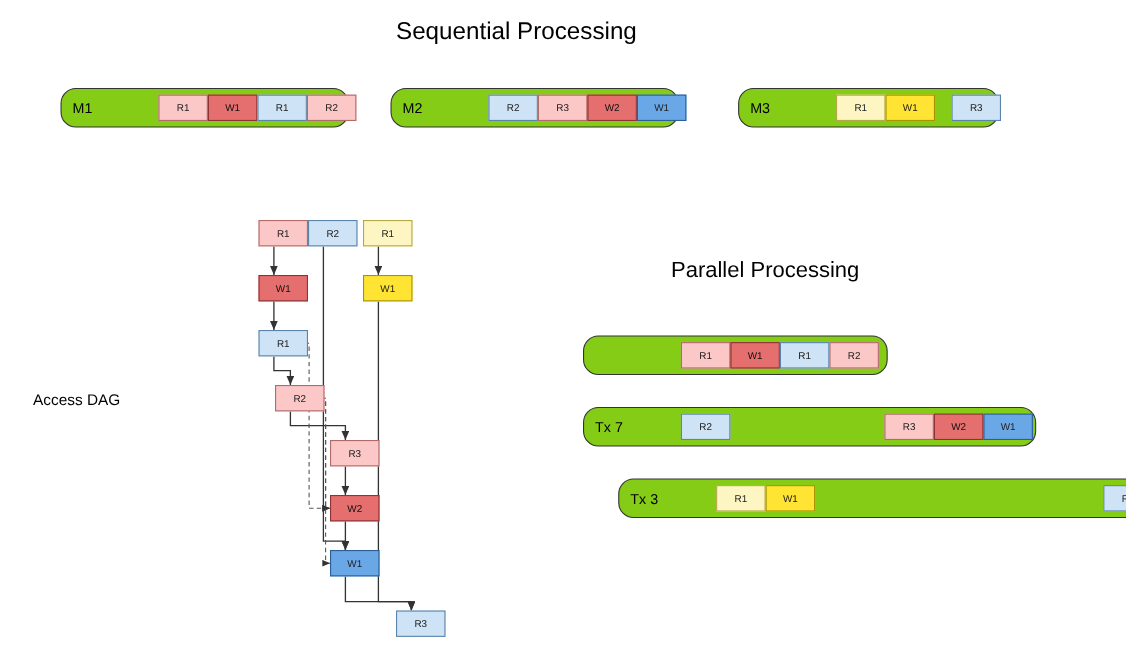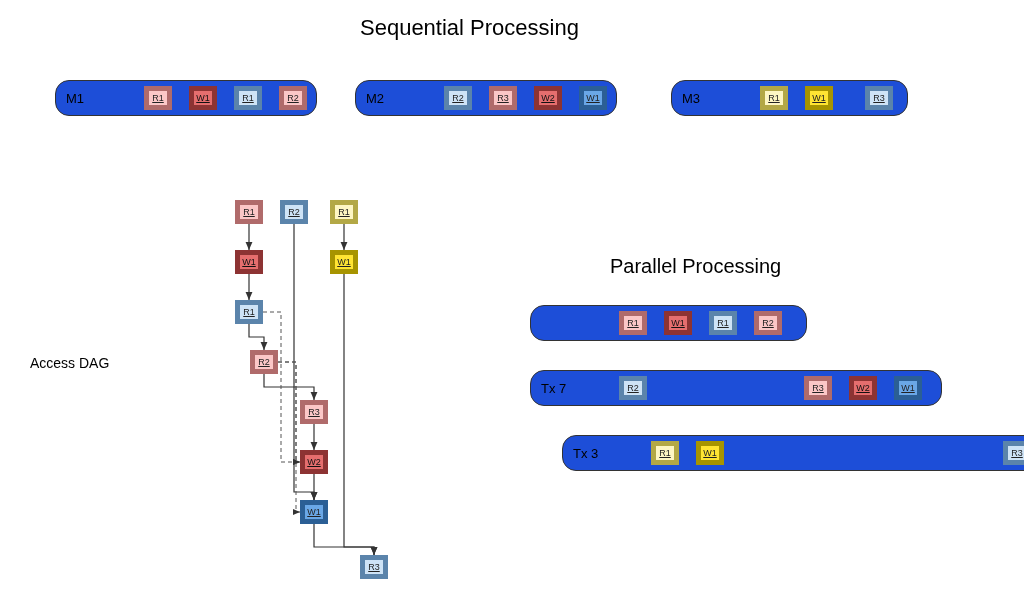--- a/index.html
+++ b/index.html
@@ -9,49 +9,48 @@
     width: 1024px;
     height: 596px;
     position: relative;
     overflow: hidden;
   }
   .title {
     position: absolute;
     font-weight: normal;
   }
   .title-seq { left: 360px; top: 15px; font-size: 22px; }
-  .title-par { left: 610px; top: 235px; font-size: 20px; margin-top: 20px; }
+  .title-par { left: 610px; top: 235px; font-size: 20px; }
   .title-dag { left: 30px;  top: 355px; font-size: 14px; }
 
   .lane {
     position: absolute;
     border: 1px solid #333;
     border-radius: 14px;
     height: 34px;
-    background: #1d4ed8;
+    background: #84cc16;
     display: flex;
     align-items: center;
   }
   .lane-label {
     font-size: 13px;
     width: 50px;
     margin-left: 10px;
   }
   .op {
     position: absolute;
-    width: 28px;
+    width: 45px;
     height: 24px;
-    border: 5px solid #8b5cf6;
+    border: 1px solid #8b5cf6;
     font-size: 9px;
     display: flex;
     align-items: center;
     justify-content: center;
     box-sizing: border-box;
     color: #222;
-    text-decoration: underline;
   }
   .pink-light { background: #fbc7c7; border-color:#b06b6b; }
   .pink-dark  { background: #e56e6e; border-color:#8d3333; color:#111;}
   .blue-light { background: #cee3f6; border-color:#5b84ab; }
   .blue-dark  { background: #6aa7e6; border-color:#2b5f95; }
   .yellow-lt  { background: #fdf6c3; border-color:#b3a846; }
   .yellow-dk  { background: #ffe433; border-color:#a79400; }
 
   .svg-abs {
     position: absolute;

